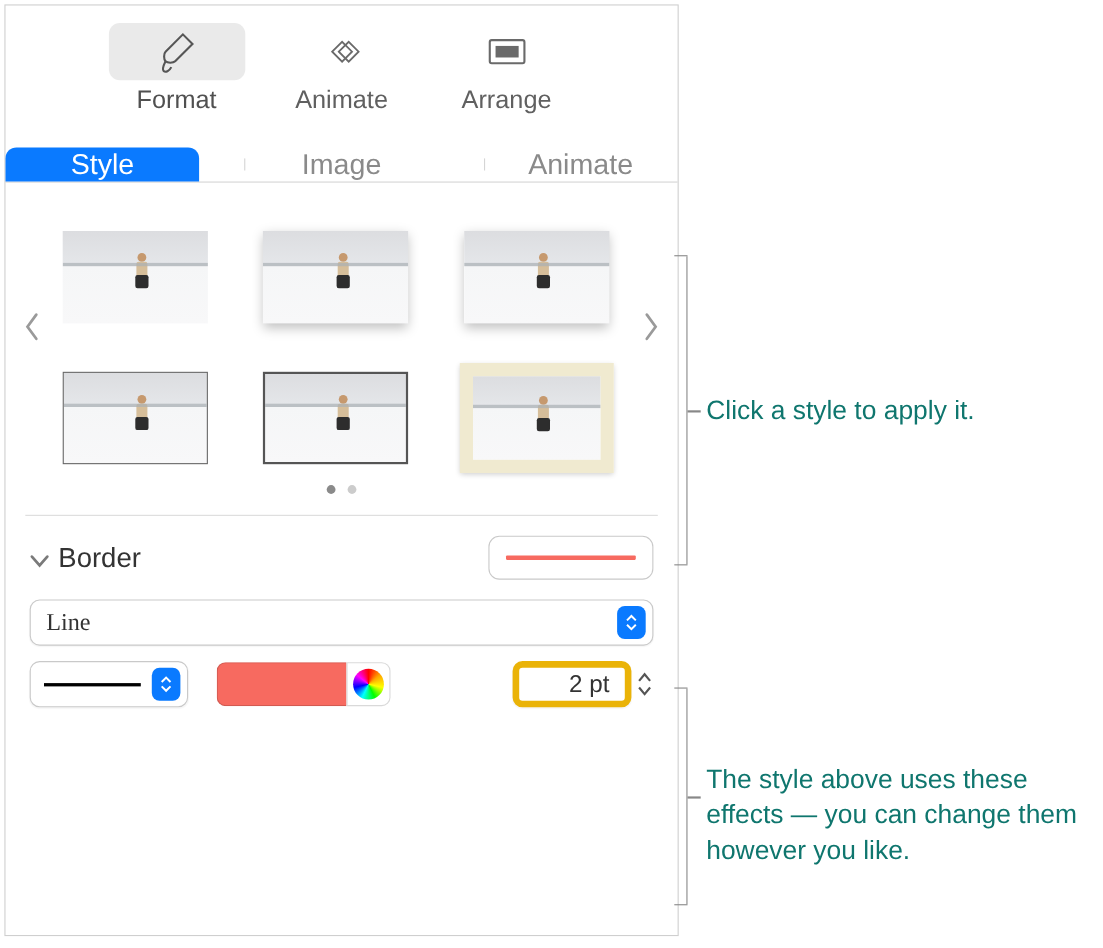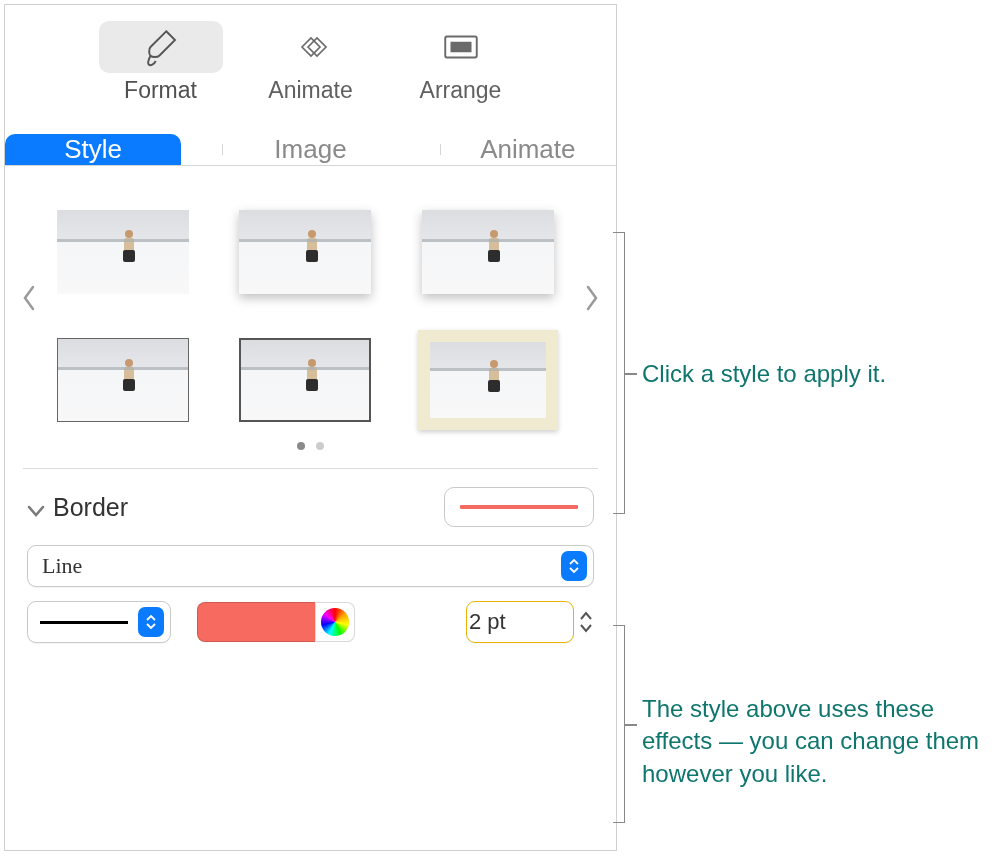--- a/index.html
+++ b/index.html
@@ -283,29 +283,29 @@
   }
   .sizebox {
     margin-left:auto;
     display:flex;
     align-items:center;
     height:42px;
   }
   .sizeinput {
     width: 108px;
     height:42px;
-    border:1px solid #eab308;
+    border:6px solid #eab308;
     border-radius:9px;
     background:#fff;
     font-size:22px;
     text-align:right;
-    padding: 0 2px;
-    display:flex;
-    align-items:center;
-    justify-content:flex-start;
+    padding: 0 14px;
+    display:flex;
+    align-items:center;
+    justify-content:flex-end;
     box-shadow: 0 1px 1px rgba(0,0,0,0.04);
   }
   .ministepper {
     display:flex;
     flex-direction:column;
     margin-left:4px;
     cursor:pointer;
     color:#555;
   }
 

